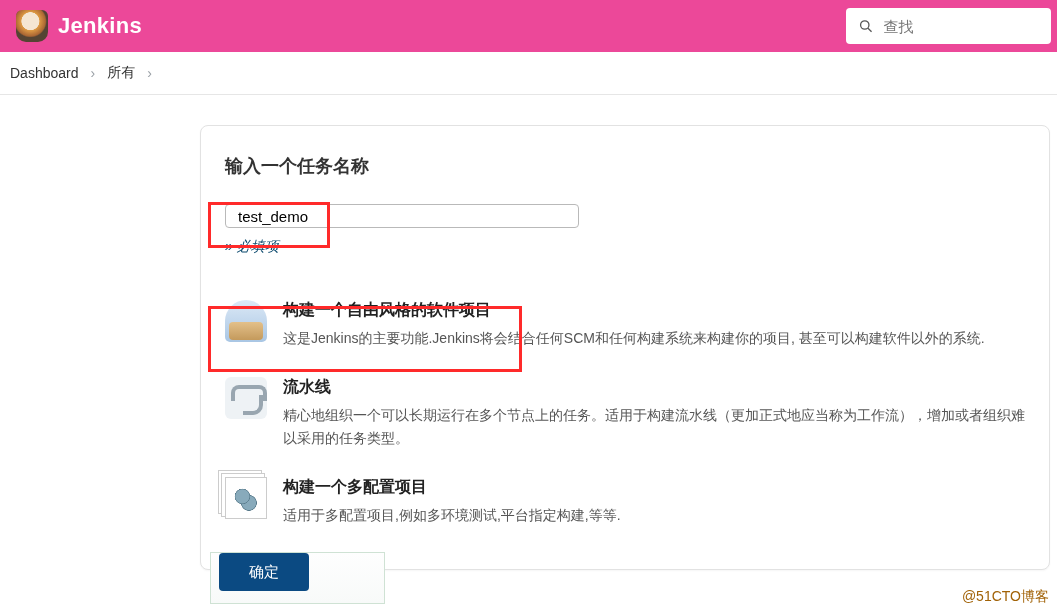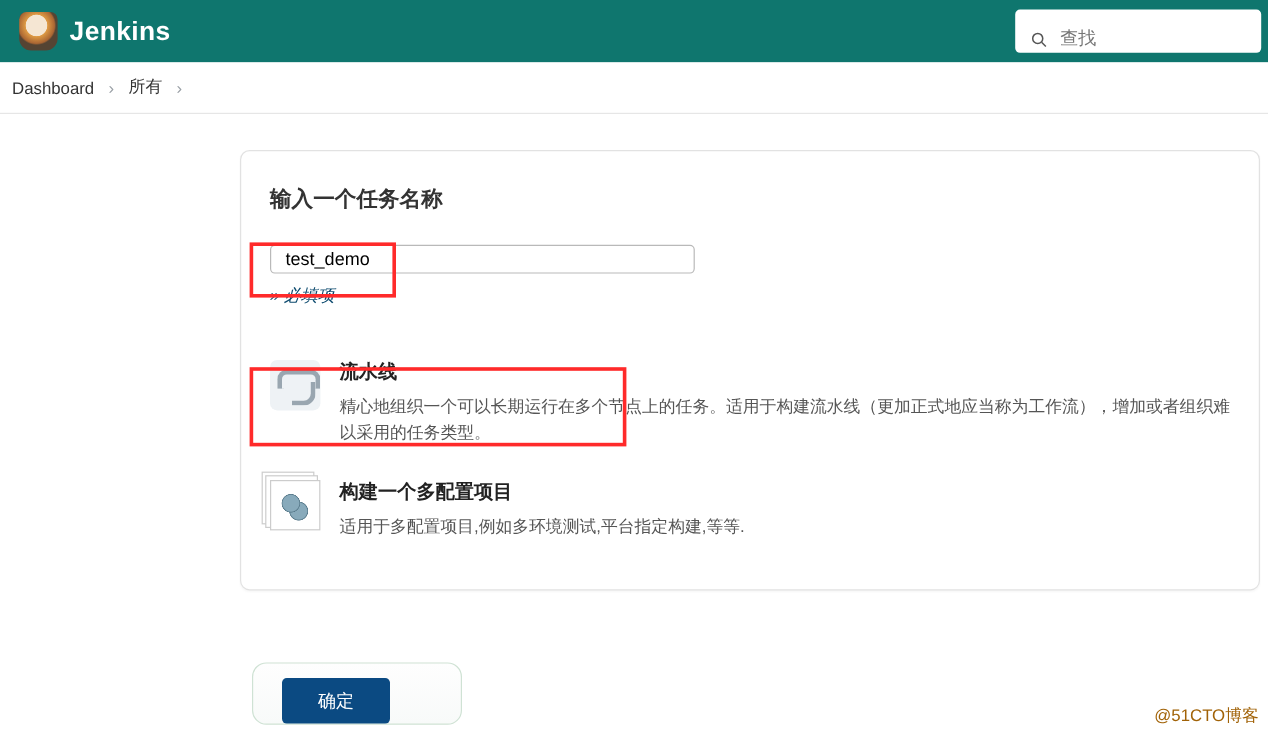--- a/index.html
+++ b/index.html
@@ -1,40 +1,40 @@
 <!DOCTYPE html>
 <html><head>
   <meta charset="utf-8">
   <style>
     * { box-sizing: border-box; margin: 0; padding: 0; }
     body { font-family: -apple-system, BlinkMacSystemFont, "Segoe UI", Arial, sans-serif; font-size: 14px; color: #333; background: #fff; width: 1057px; height: 612px; overflow: hidden; position: relative; }
-    .topbar { background: #0f766e; height: 52px; display: flex; align-items: center; padding: 0 16px; color: #fff; }
+    .topbar { background: #ec4899; height: 52px; display: flex; align-items: center; padding: 0 16px; color: #fff; }
     .logo-wrap { display: flex; align-items: center; gap: 10px; }
     .logo-icon { width: 32px; height: 32px; background: radial-gradient(circle at 45% 35%, #f5e6d3 32%, #d94 34%, #a63 55%, #543 60%); border-radius: 6px 6px 10px 10px; position: relative; }
     .brand { font-size: 22px; font-weight: 700; letter-spacing: 0.3px; }
     .spacer { flex: 1; }
-    .search-box { background: #fff; border-radius: 4px; height: 36px; width: 205px; display: flex; align-items: flex-start; padding: 16px 12px; gap: 10px; margin-right: -10px; }
+    .search-box { background: #fff; border-radius: 4px; height: 36px; width: 205px; display: flex; align-items: center; padding: 16px 12px; gap: 10px; margin-right: -10px; }
     .search-box svg { width: 18px; height: 18px; stroke: #555; }
     .search-box input { border: none; outline: none; font-size: 15px; color: #555; width: 100%; background: transparent; }
     .breadcrumb { background: #fff; border-bottom: 1px solid #e6e6e6; padding: 12px 10px; display: flex; align-items: center; gap: 12px; font-size: 14px; color: #333; }
     .breadcrumb .sep { color: #9aa0a6; }
     .breadcrumb a { color: #333; text-decoration: none; }
     .content { margin: 30px 0 0 200px; width: 850px; border: 1px solid #e2e2e2; border-radius: 8px; padding: 28px 24px; background: #fff; box-shadow: 0 1px 2px rgba(0,0,0,.04); }
     .heading { font-size: 18px; font-weight: 700; margin-bottom: 26px; }
     .name-input { width: 354px; height: 24px; border: 1px solid #b9b9b9; border-radius: 4px; padding: 0 12px; font-size: 15px; outline: none; }
     .hl-red-1 { position: absolute; border: 3px solid #ff2a2a; left: 208px; top: 202px; width: 122px; height: 46px; pointer-events: none; }
     .hl-red-2 { position: absolute; border: 3px solid #ff2a2a; left: 208px; top: 306px; width: 314px; height: 66px; pointer-events: none; }
     .required { color: #0c4a6e; font-style: italic; font-size: 14px; margin-top: 10px; }
     .item-list { margin-top: 30px; }
     .item { display: flex; gap: 16px; padding: 14px 0; align-items: flex-start; cursor: pointer; }
     .item-icon { width: 42px; height: 42px; flex-shrink: 0; }
     .item-body { flex: 1; }
     .item-title { font-size: 16px; font-weight: 700; color: #222; margin-bottom: 6px; }
     .item-desc { font-size: 14px; color: #555; line-height: 1.6; }
-    .ok-wrap { position: absolute; left: 210px; top: 552px; width: 175px; height: 52px; border: 1px solid #cfe2d4; border-radius: 12px; background: linear-gradient(#fefefe,#f8faf9); display: flex; align-items: flex-end; padding-left: 24px; }
+    .ok-wrap { position: absolute; left: 210px; top: 552px; width: 175px; height: 52px; border: 1px solid #cfe2d4; border-radius: 0; background: linear-gradient(#fefefe,#f8faf9); display: flex; align-items: flex-start; padding-left: 8px; }
     .ok-btn { background: #0b4a82; color: #fff; border: none; height: 38px; width: 90px; font-size: 15px; border-radius: 4px; cursor: pointer; font-weight: 500; }
     .partial-folder { position: absolute; left: 234px; top: 560px; display: flex; gap: 16px; align-items: flex-start; width: 800px; z-index:-1;}
     .partial-folder .item-icon { width:42px; height:42px; opacity: .35; }
     .partial-text { color: #999; font-size: 14px; margin-top: 32px; margin-left: -6px;}
     .watermark { position: absolute; right: 8px; bottom: 6px; color: #a16207; font-size: 14px; }
     
     .ic-freestyle{background:linear-gradient(#dce9f6,#a9c6e4);border-radius:50% 50% 12% 12%;position:relative;}
     .ic-freestyle:after{content:"";position:absolute;inset:auto 4px 2px 4px;height:18px;background:linear-gradient(#e3c08a,#c49a5c);border-radius:4px;}
     .ic-pipeline{position:relative;background:#eef2f5;border-radius:6px;}
     .ic-pipeline:before{content:"";position:absolute;left:6px;top:8px;width:28px;height:12px;border:4px solid #99a6b0;border-radius:8px 8px 0 0;border-bottom:none;}
@@ -67,20 +67,27 @@
   <span class="sep">›</span>
 </div>
 
 <div class="content">
   <div class="heading">输入一个任务名称</div>
   <input class="name-input" type="text" value="test_demo" style="">
   <div class="required">» 必填项</div>
 
   <div class="item-list">
     <div class="item">
+      <div class="item-icon ic-freestyle"></div>
+      <div class="item-body">
+        <div class="item-title">构建一个自由风格的软件项目</div>
+        <div class="item-desc">这是Jenkins的主要功能.Jenkins将会结合任何SCM和任何构建系统来构建你的项目, 甚至可以构建软件以外的系统.</div>
+      </div>
+    </div>
+    <div class="item">
       <div class="item-icon ic-pipeline"></div>
       <div class="item-body">
         <div class="item-title">流水线</div>
         <div class="item-desc">精心地组织一个可以长期运行在多个节点上的任务。适用于构建流水线（更加正式地应当称为工作流），增加或者组织难以采用的任务类型。</div>
       </div>
     </div>
     <div class="item">
       <div class="item-icon ic-multi"></div>
       <div class="item-body">
         <div class="item-title">构建一个多配置项目</div>

